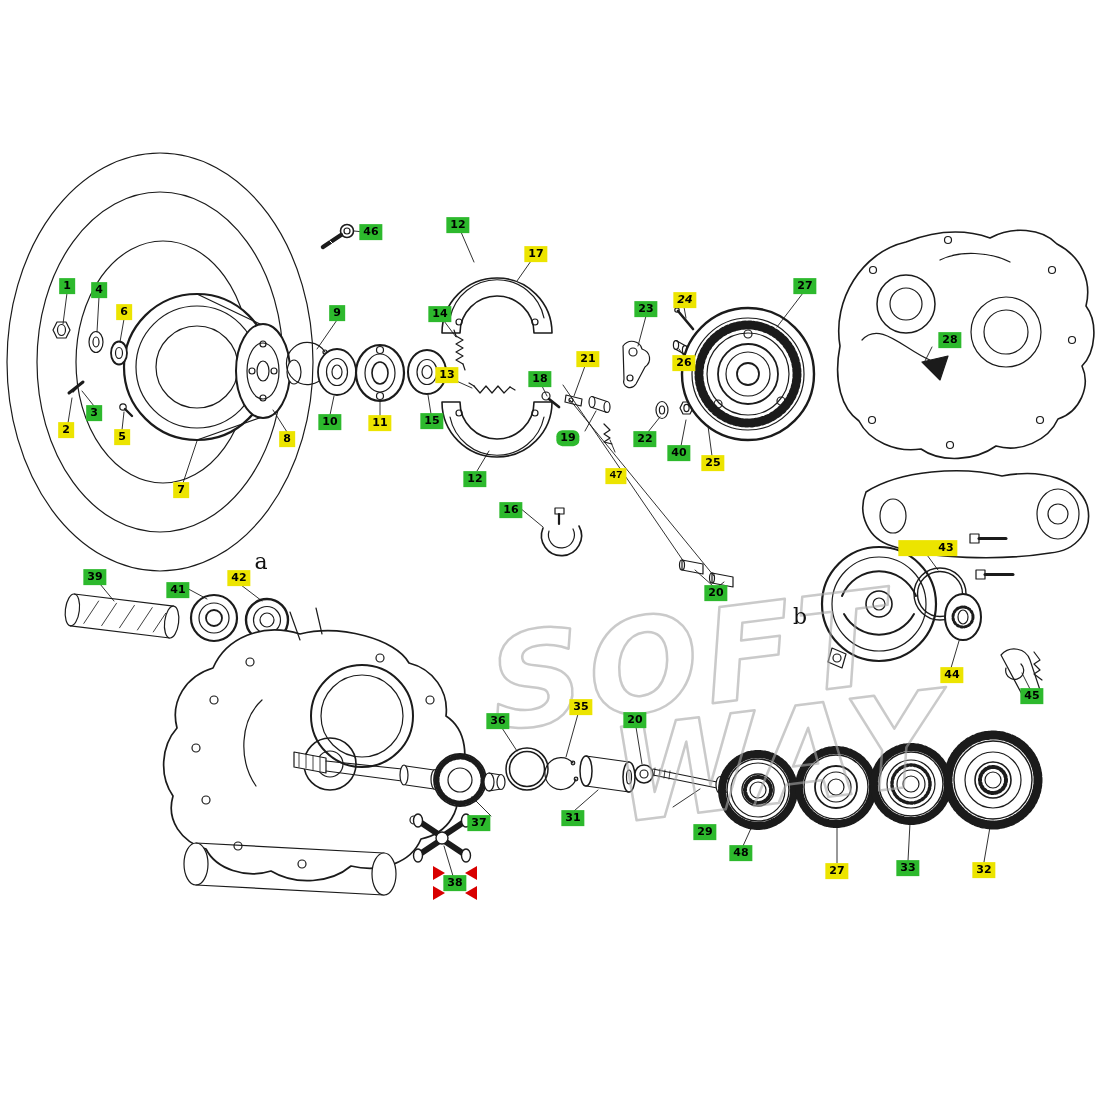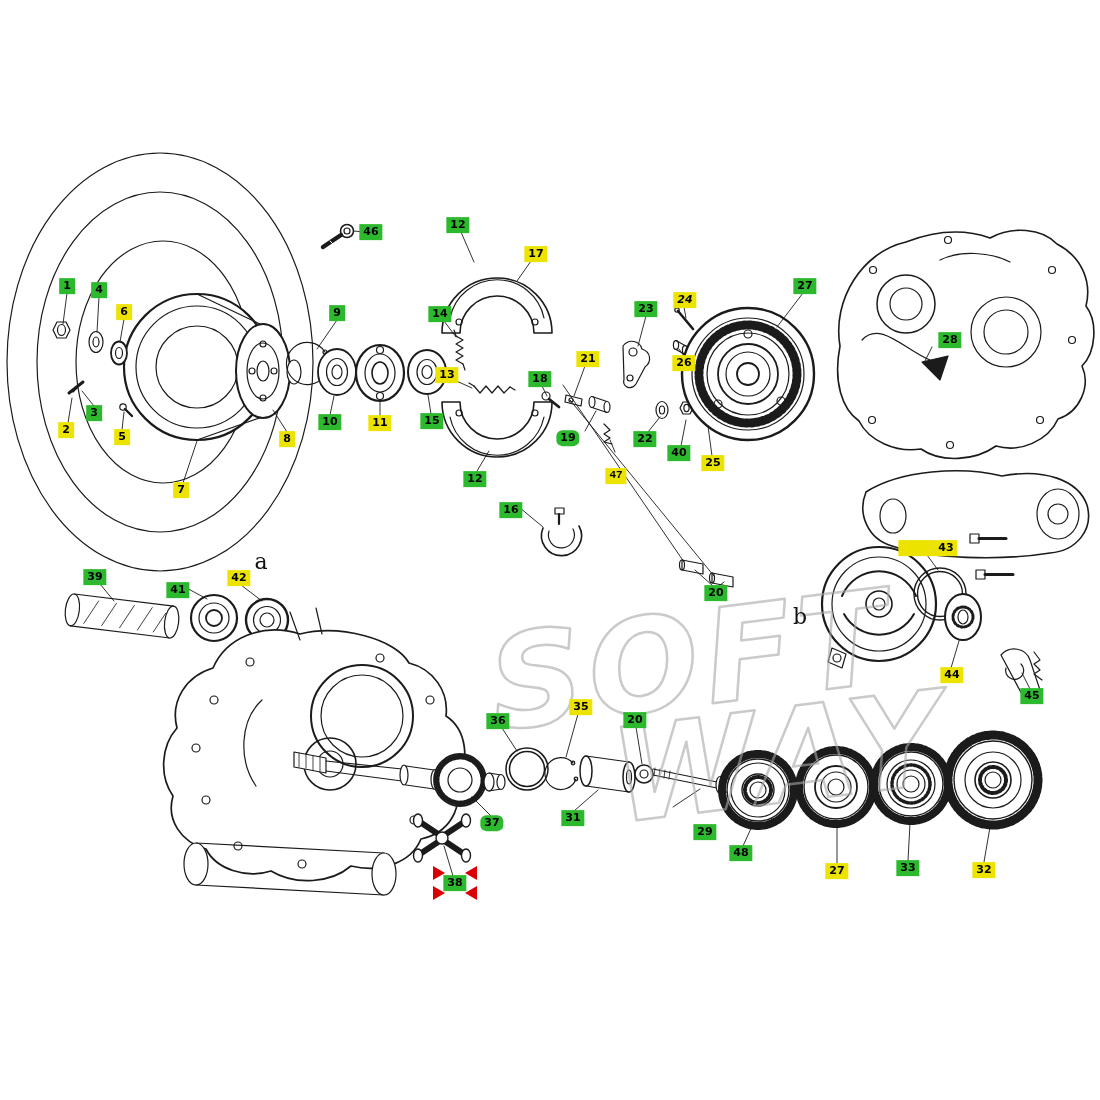--- a/index.html
+++ b/index.html
@@ -472,21 +472,21 @@
       <div class="part-label green" style="left: 805px; top: 286px;">27</div>
       <div class="part-label green" style="left: 934px; top: 340px; margin-left: 16px;">28</div>
       <div class="part-label green" style="left: 673px; top: 832px; margin-left: 32px;">29</div>
       <div class="part-label green" style="left: 635px; top: 720px;">20</div>
       <div class="part-label green" style="left: 573px; top: 818px;">31</div>
       <div class="part-label yellow" style="left: 984px; top: 870px;">32</div>
       <div class="part-label green" style="left: 908px; top: 868px;">33</div>
       <div class="part-label yellow" style="left: 837px; top: 871px;">27</div>
       <div class="part-label yellow" style="left: 581px; top: 707px;">35</div>
       <div class="part-label green" style="left: 498px; top: 721px;">36</div>
-      <div class="part-label green" style="left: 492px; top: 823px; border-radius: 6px;">37</div>
+      <div class="part-label green" style="left: 479px; top: 823px;">37</div>
       <div class="part-label green" style="left: 455px; top: 883px;">38</div>
       <div class="part-label green" style="left: 95px; top: 577px; text-align: right;">39</div>
       <div class="part-label green" style="left: 679px; top: 453px;">40</div>
       <div class="part-label green" style="left: 178px; top: 578px; margin-top: 12px;">41</div>
       <div class="part-label yellow" style="left: 239px; top: 578px;">42</div>
       <div class="part-label yellow" style="left: 928px; top: 548px; padding-left: 40px;">43</div>
       <div class="part-label yellow" style="left: 952px; top: 675px;">44</div>
       <div class="part-label green" style="left: 1032px; top: 696px;">45</div>
       <div class="part-label green" style="left: 371px; top: 232px;">46</div>
       <div class="part-label yellow" style="left: 616px; top: 476px; font-family: Liberation Mono, monospace;">47</div>

